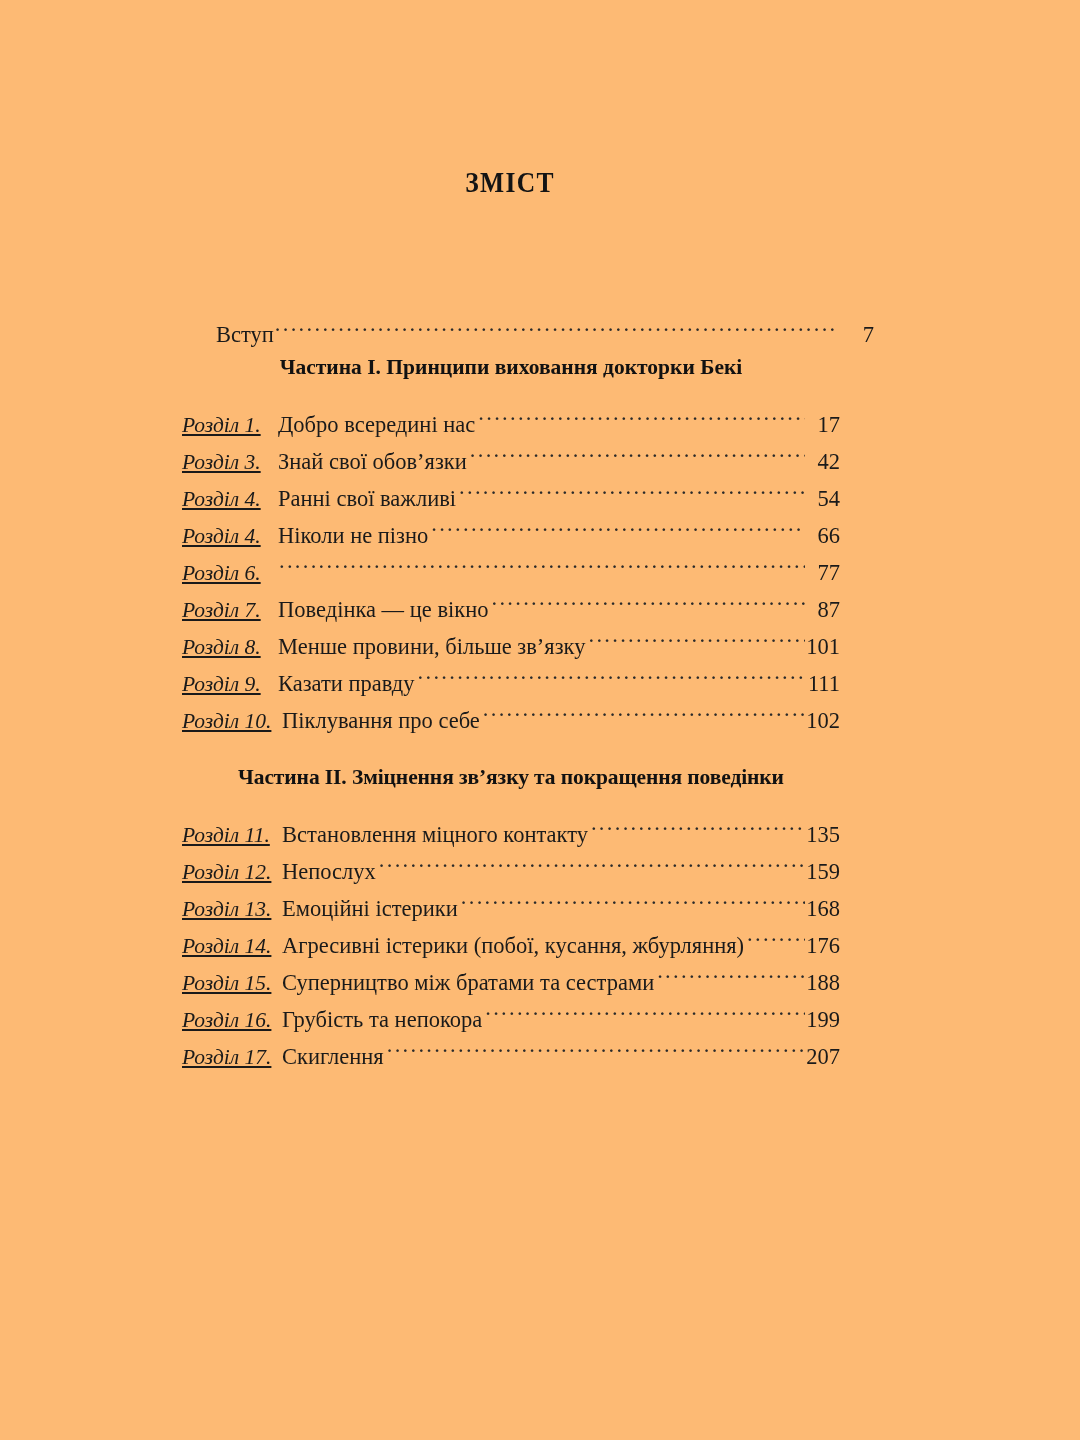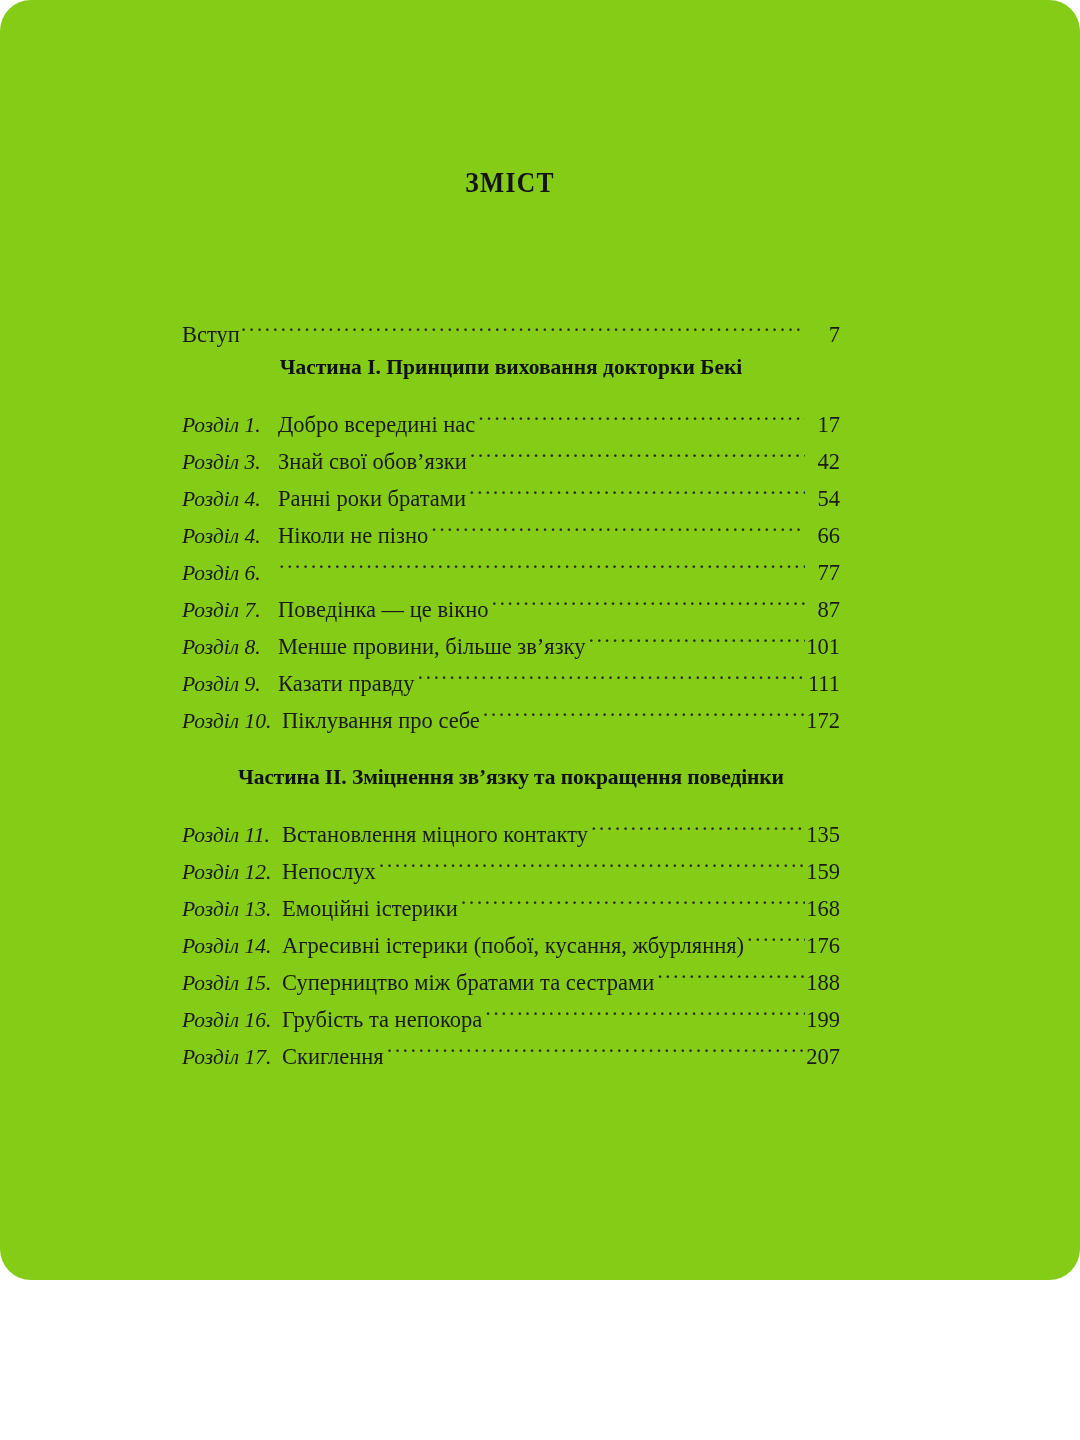--- a/index.html
+++ b/index.html
@@ -14,23 +14,22 @@
     font-family: "Liberation Serif", "DejaVu Serif", serif;
     color: #1a1a1a;
     overflow: hidden;
   }
 
   .page {
     position: absolute;
     left: 0;
     top: 0;
     width: 1080px;
-    height: 1280px;
-    background: #84cc16;
-    border-radius: 31px;
+    height: 1440px;
+    background: #fdba74;
   }
 
   
   .toc-title {
     position: absolute;
     left: 0;
     top: 166px;
     width: 1020px;
     text-align: center;
     font-family: "Liberation Serif", "DejaVu Serif", serif;
@@ -51,20 +50,21 @@
   }
 
   
   .front-row {
     display: flex;
     align-items: baseline;
     width: 658px;
     font-size: 22.5px;
     line-height: 34px;
     margin-bottom: 0;
+    margin-left: 34px;
   }
   .front-row .fm-label {
     white-space: nowrap;
     font-size: 22.5px;
   }
 
   
   .part-heading {
     text-align: center;
     font-weight: 700;
@@ -94,20 +94,21 @@
     line-height: 37px;
     white-space: nowrap;
   }
   .ch-label {
     font-style: italic;
     font-size: 21.5px;
     flex: 0 0 auto;
     min-width: 96px;
     color: #1a1a1a;
     font-feature-settings: "onum" 1;
+    text-decoration: underline;
   }
   .ch-title {
     flex: 0 0 auto;
     font-size: 22.5px;
     padding-right: 2px;
   }
   .leader {
     flex: 1 1 auto;
     position: relative;
     overflow: hidden;
@@ -164,21 +165,21 @@
 
       <div class="chapter-row">
         <span class="ch-label">Розділ 3.</span>
         <span class="ch-title">Знай свої обов’язки</span>
         <span class="leader"></span>
         <span class="ch-page">42</span>
       </div>
 
       <div class="chapter-row">
         <span class="ch-label">Розділ 4.</span>
-        <span class="ch-title">Ранні роки братами</span>
+        <span class="ch-title">Ранні свої важливі</span>
         <span class="leader"></span>
         <span class="ch-page">54</span>
       </div>
 
       <div class="chapter-row">
         <span class="ch-label">Розділ 4.</span>
         <span class="ch-title">Ніколи не пізно</span>
         <span class="leader"></span>
         <span class="ch-page">66</span>
       </div>
@@ -207,21 +208,21 @@
         <span class="ch-label">Розділ 9.</span>
         <span class="ch-title">Казати правду</span>
         <span class="leader"></span>
         <span class="ch-page">111</span>
       </div>
 
       <div class="chapter-row two-digit">
         <span class="ch-label">Розділ 10.</span>
         <span class="ch-title">Піклування про себе</span>
         <span class="leader"></span>
-        <span class="ch-page">172</span>
+        <span class="ch-page">102</span>
       </div>
 
     </div>
 
     <div class="part-heading part-2 wide">Частина II. Зміцнення зв’язку та покращення поведінки</div>
 
     <div class="chapter-list">
 
       <div class="chapter-row two-digit">
         <span class="ch-label">Розділ 11.</span>

